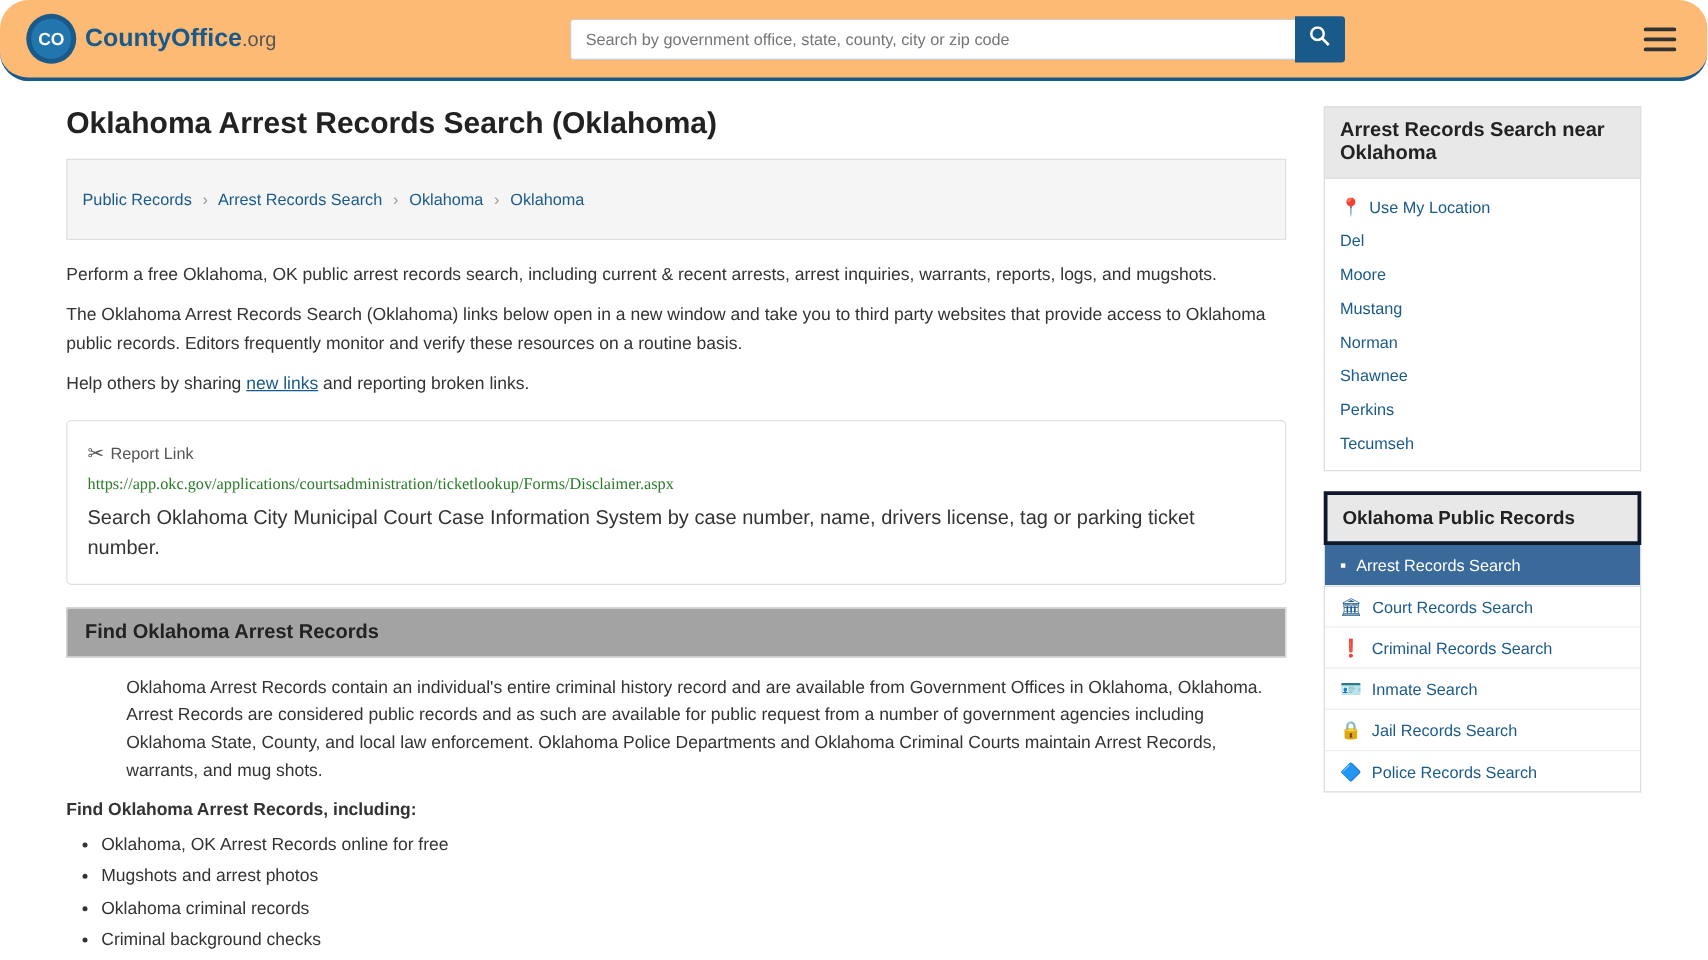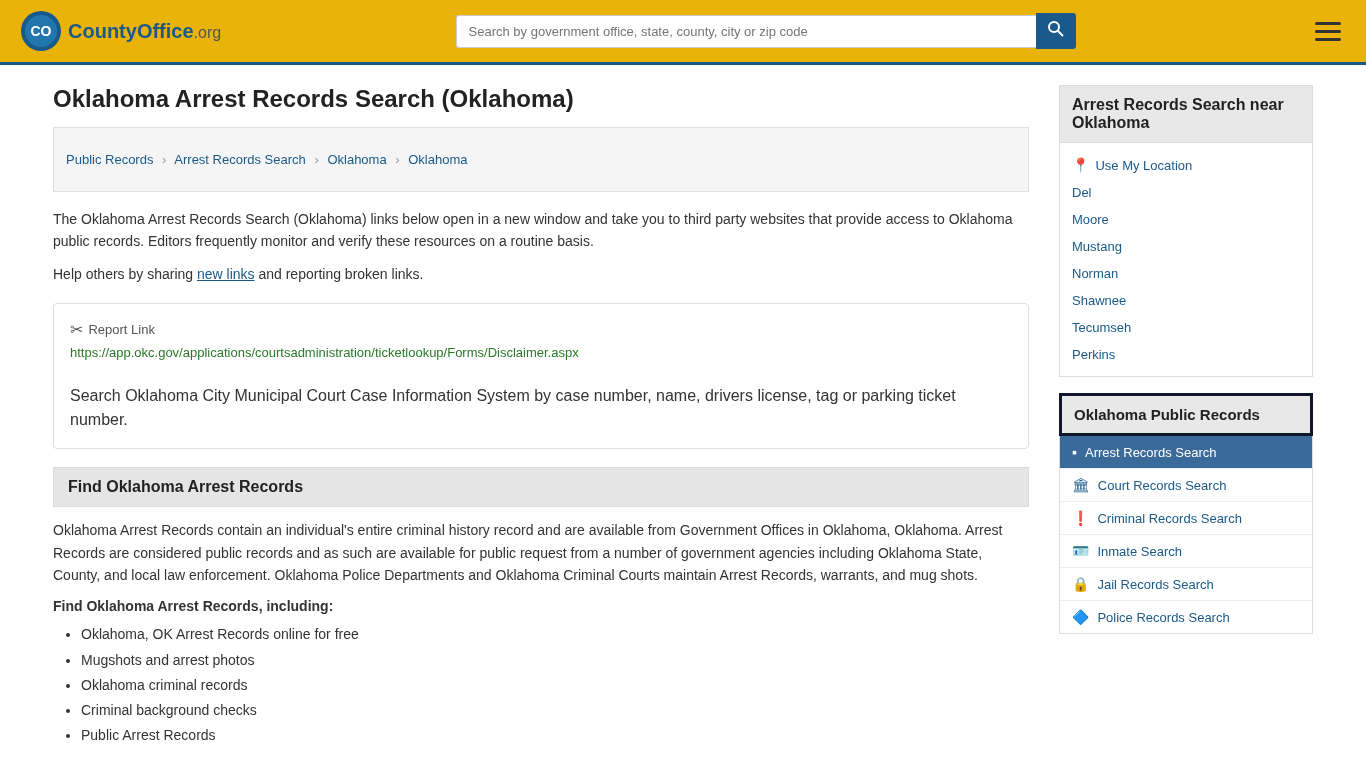--- a/index.html
+++ b/index.html
@@ -1,25 +1,26 @@
 <!DOCTYPE html>
 <html><head>
   <meta charset="utf-8">
   <style>
     * { box-sizing: border-box; margin: 0; padding: 0; }
     body { font-family: Arial, sans-serif; font-size: 14px; color: #333; background: #fff; }
 
     
     .header {
-      background: #eab308;
+      background: #fdba74;
       border-bottom: 3px solid #1a5a8a;
       padding: 10px 20px;
       display: flex;
       align-items: center;
       justify-content: space-between;
+      border-radius: 23px;
     }
     .logo-area {
       display: flex;
       align-items: center;
       gap: 6px;
     }
     .logo-icon {
       width: 42px;
       height: 42px;
     }
@@ -139,46 +140,48 @@
       font-size: 13px;
       cursor: pointer;
       white-space: nowrap;
     }
     .report-icon {
       font-size: 16px;
     }
     .link-url {
       color: #2a7a2a;
       font-size: 13px;
-      margin-bottom: 24px;
+      margin-bottom: 8px;
+      font-family: Liberation Serif, serif;
     }
     .link-description {
       font-size: 16px;
       color: #333;
       line-height: 1.5;
     }
 
     
     .section-box {
-      background: #e5e5e5;
+      background: #a3a3a3;
       border: 1px solid #ddd;
       padding: 10px 14px;
       margin-bottom: 12px;
     }
     .section-box h2 {
       font-size: 16px;
       font-weight: bold;
       color: #222;
     }
 
     .body-text {
       font-size: 14px;
       line-height: 1.6;
       color: #333;
       margin-bottom: 12px;
+      margin-left: 48px;
     }
 
     .find-list-title {
       font-weight: bold;
       font-size: 14px;
       margin-bottom: 8px;
     }
     .find-list {
       list-style-type: disc;
       padding-left: 28px;
@@ -308,20 +311,21 @@
     <div class="breadcrumb">
       <a href="#">Public Records</a>
       <span class="sep">›</span>
       <a href="#">Arrest Records Search</a>
       <span class="sep">›</span>
       <a href="#">Oklahoma</a>
       <span class="sep">›</span>
       <a href="#">Oklahoma</a>
     </div>
 
+    <p class="intro-text">Perform a free Oklahoma, OK public arrest records search, including current &amp; recent arrests, arrest inquiries, warrants, reports, logs, and mugshots.</p>
     <p class="intro-text">The Oklahoma Arrest Records Search (Oklahoma) links below open in a new window and take you to third party websites that provide access to Oklahoma public records. Editors frequently monitor and verify these resources on a routine basis.</p>
     <p class="intro-text">
       <span>Help others by sharing </span><a href="#">new links</a><span> and reporting broken links.</span>
     </p>
 
     <div class="link-card">
       <div class="link-card-header">
         <div class="report-link">
           <span class="report-icon">✂</span>
           <span>Report Link</span>
@@ -351,22 +355,22 @@
     <div class="sidebar-location-list">
       <a href="#" class="location-item-use">
         <span class="location-pin">📍</span>
         <span>Use My Location</span>
       </a>
       <a href="#" class="location-link">Del</a>
       <a href="#" class="location-link">Moore</a>
       <a href="#" class="location-link">Mustang</a>
       <a href="#" class="location-link">Norman</a>
       <a href="#" class="location-link">Shawnee</a>
+      <a href="#" class="location-link">Perkins</a>
       <a href="#" class="location-link">Tecumseh</a>
-      <a href="#" class="location-link">Perkins</a>
     </div>
 
     <div class="sidebar-records-title">Oklahoma Public Records</div>
     <div class="sidebar-records-list">
       <a href="#" class="records-item active">
         <span class="records-icon">▪</span>
         <span class="records-label">Arrest Records Search</span>
       </a>
       <a href="#" class="records-item">
         <span class="records-icon">🏛</span>

